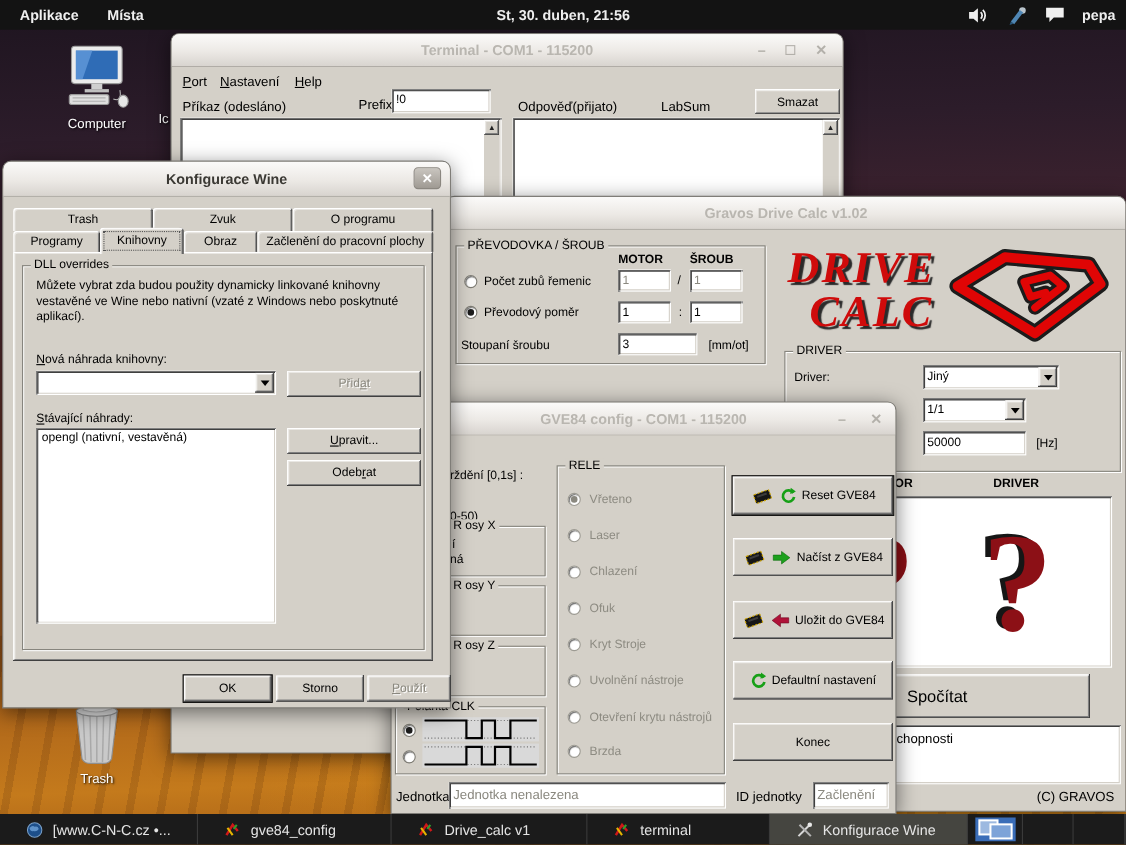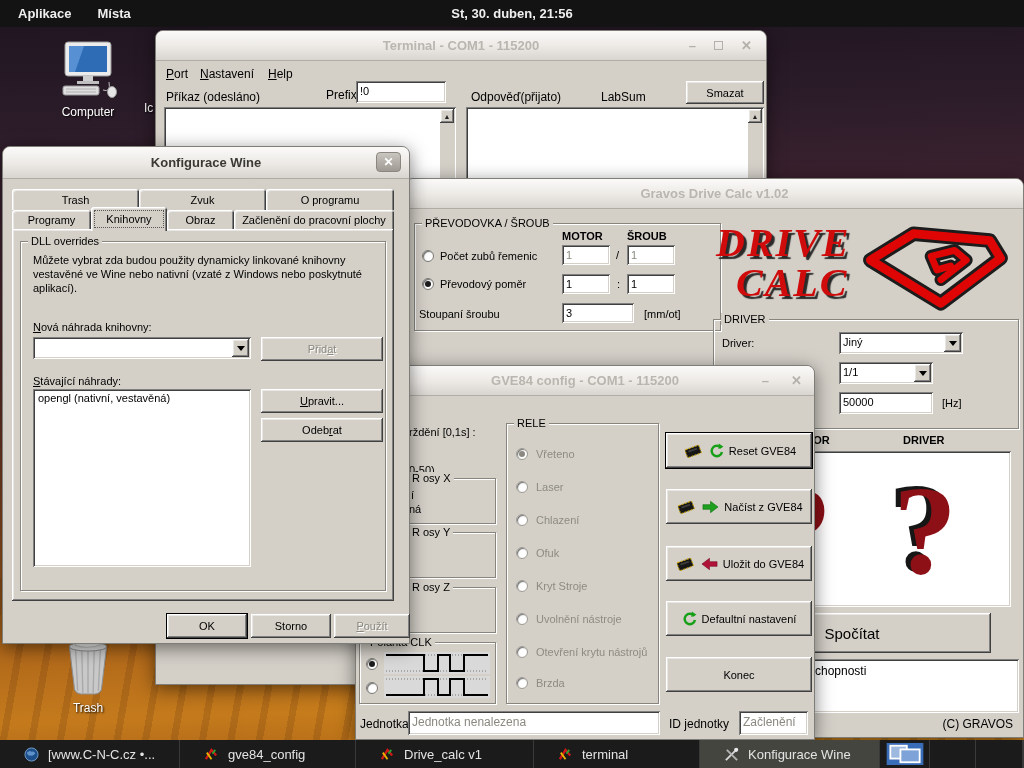--- a/index.html
+++ b/index.html
@@ -151,21 +151,21 @@
         <div class="sb-btn raised">▲</div>
       </div>
   </div>
 </div>
 
 <div class="window inactive" style="left:405px;top:178px;width:619px;height:560px;z-index:3">
   <div class="titlebar">
     <span>Gravos Drive Calc v1.02</span>
   </div>
 
-  <div class="group" style="left:8px;top:44px;width:307px;height:108px">
+  <div class="group" style="left:8px;top:44px;width:282px;height:108px">
     <span class="glabel">PŘEVODOVKA / ŠROUB</span>
   </div>
   <span class="lbl" style="left:156px;top:51px;font-weight:bold">MOTOR</span>
   <span class="lbl" style="left:221px;top:51px;font-weight:bold">ŠROUB</span>
 
   <span class="radio" style="left:16px;top:71px"></span>
   <span class="lbl" style="left:34px;top:71px">Počet zubů řemenic</span>
   <div class="sunken" style="left:156px;top:66px;width:48px;height:20px">
     <span class="val gray">1</span>
   </div>
@@ -435,20 +435,41 @@
   </div>
   <div class="btn raised disabled" style="left:331px;top:467px;width:76px;height:24px">
     <span><span class="u">P</span>oužít</span>
   </div>
 </div>
 
 <div id="panel">
   <span class="pmenu">Aplikace</span>
   <span class="pmenu">Místa</span>
   <span id="clock">St, 30. duben, 21:56</span>
+  <span id="panel-right">
+    <span class="icon">
+      <svg width="20" height="16" viewBox="0 0 20 16">
+          <polygon points="1,5 5,5 9,1.5 9,14.5 5,11 1,11" fill="#efefef"></polygon>
+          <path d="M11.5,5 a4,4 0 0 1 0,6 M13.5,3 a7,7 0 0 1 0,10" stroke="#efefef" stroke-width="1.6" fill="none"></path>
+        </svg>
+    </span>
+    <span class="icon">
+      <svg width="18" height="18" viewBox="0 0 18 18">
+          <circle cx="13.5" cy="4.5" r="3" fill="#b9c4cc"></circle>
+          <path d="M3,14.5 L11,4 l3.2,2.4 L6,17 Z" fill="#4f86b4"></path>
+          <path d="M3,14.5 l-1.2,3.2 3.4,-1 z" fill="#2a5a80"></path>
+        </svg>
+    </span>
+    <span class="icon">
+      <svg width="18" height="15" viewBox="0 0 18 15">
+          <path d="M1,1 h16 v9 h-9 l-4,4 v-4 h-3 z" fill="#f0f0f0"></path>
+        </svg>
+    </span>
+    <span>pepa</span>
+  </span>
 </div>
 
 <div id="taskbar">
   <div class="task" style="width:180px">
     <span class="icon">
       <svg width="15" height="15" viewBox="0 0 16 16">
           <circle cx="8" cy="8" r="7" fill="#1d4f8a" stroke="#7aa0c8"></circle>
           <path d="M3,6 q3,-3 5,-1 q3,-1 4,2 q-2,3 -5,2 q-3,1 -4,-3" fill="#6fa3d8" opacity=".8"></path>
         </svg>
     </span>

